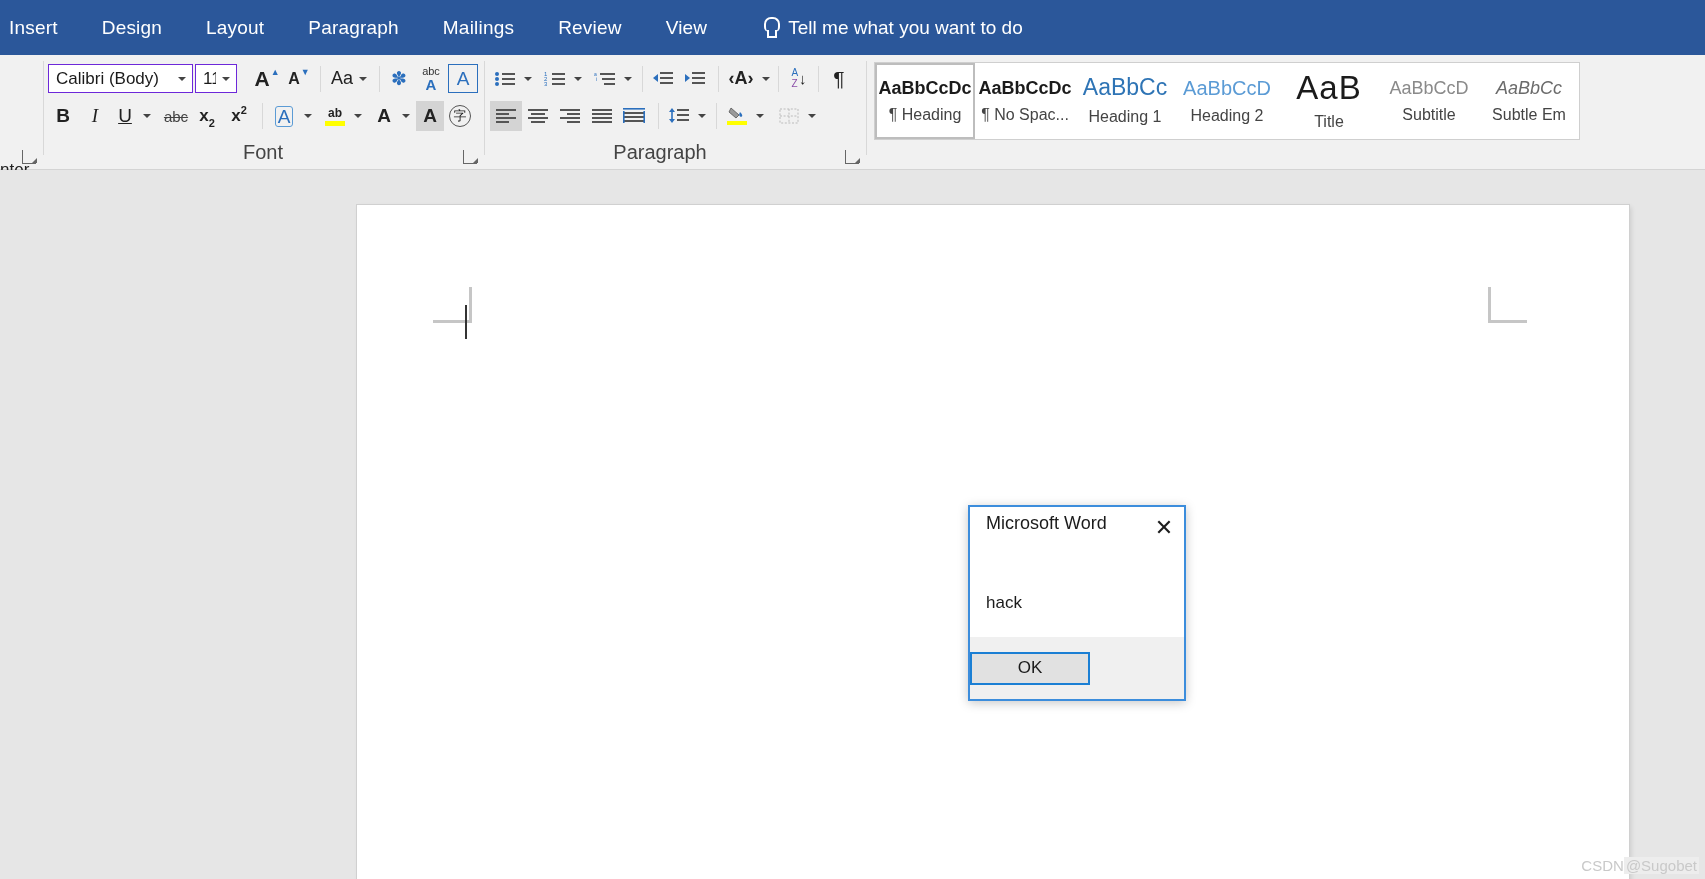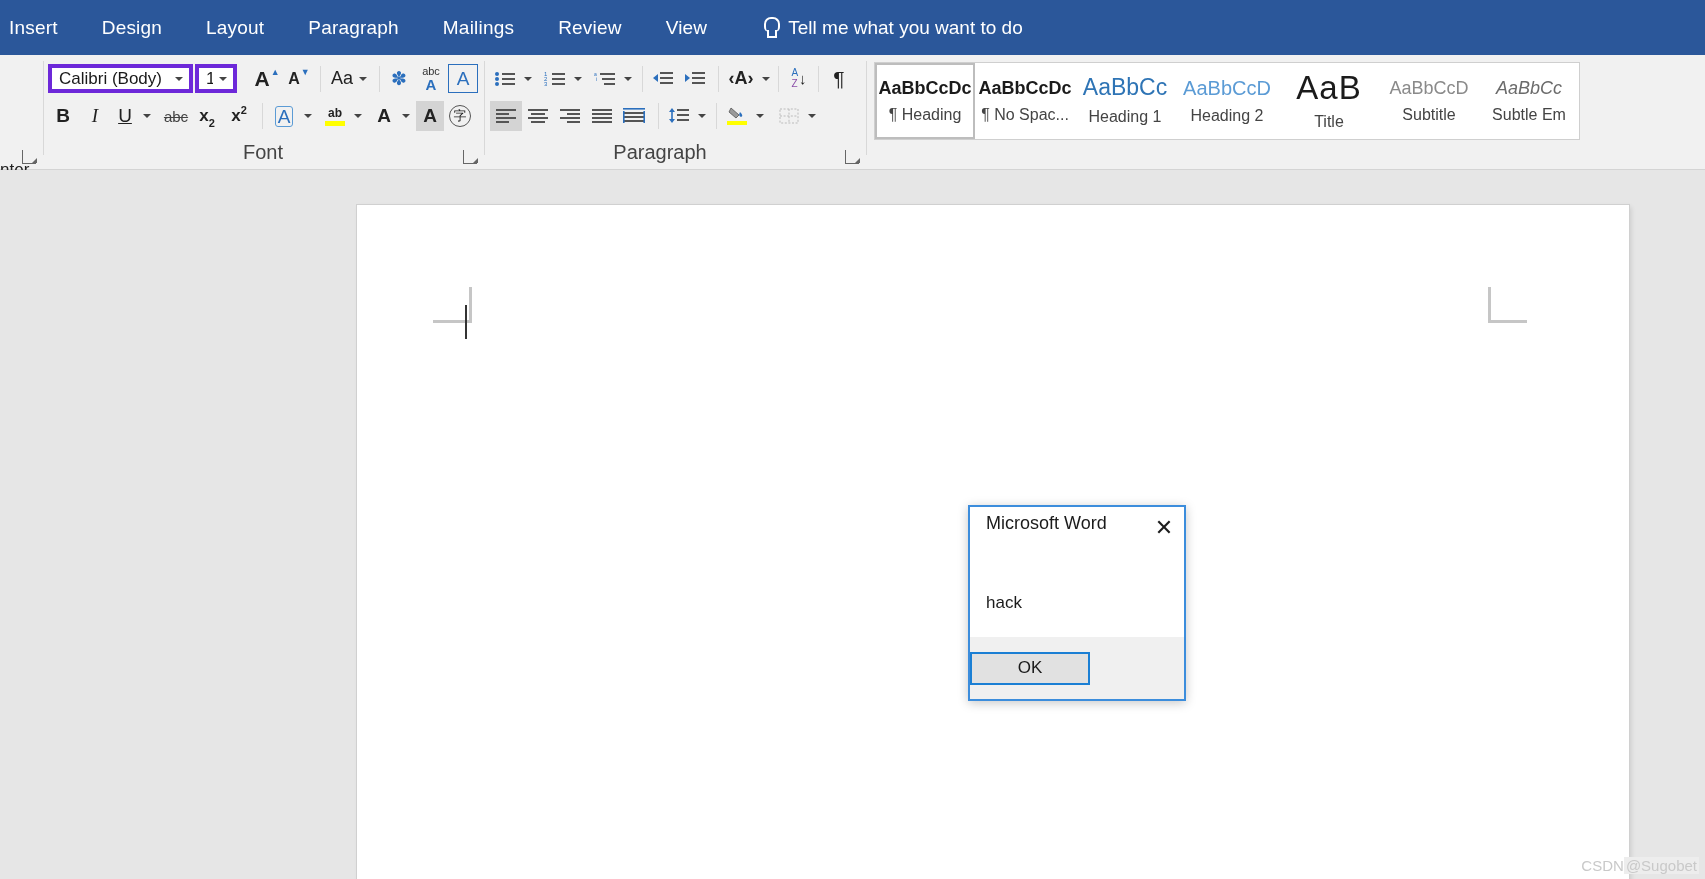--- a/index.html
+++ b/index.html
@@ -62,21 +62,21 @@
     border-bottom: 5px solid #666;
   }
 
   .clip-remnant {
     position: absolute; left: 0px; top: 105px; font-size: 17px; color: #222;
     white-space: nowrap;
   }
 
   
   .combo {
-    position: absolute; background: #fff; border: 4px solid #6d28d9;
+    position: absolute; background: #fff; border: 1px solid #6d28d9;
     display: flex; align-items: center; height: 29px;
   }
   .combo .cv {
     flex: 1; font-size: 17px; color: #1a1a1a; padding-left: 7px;
     white-space: nowrap; overflow: hidden;
   }
   .combo .cd {
     width: 20px; height: 100%; display: flex; align-items: center; justify-content: center;
   }
   .caret-sm { width: 0; height: 0; border-left: 4px solid transparent;

